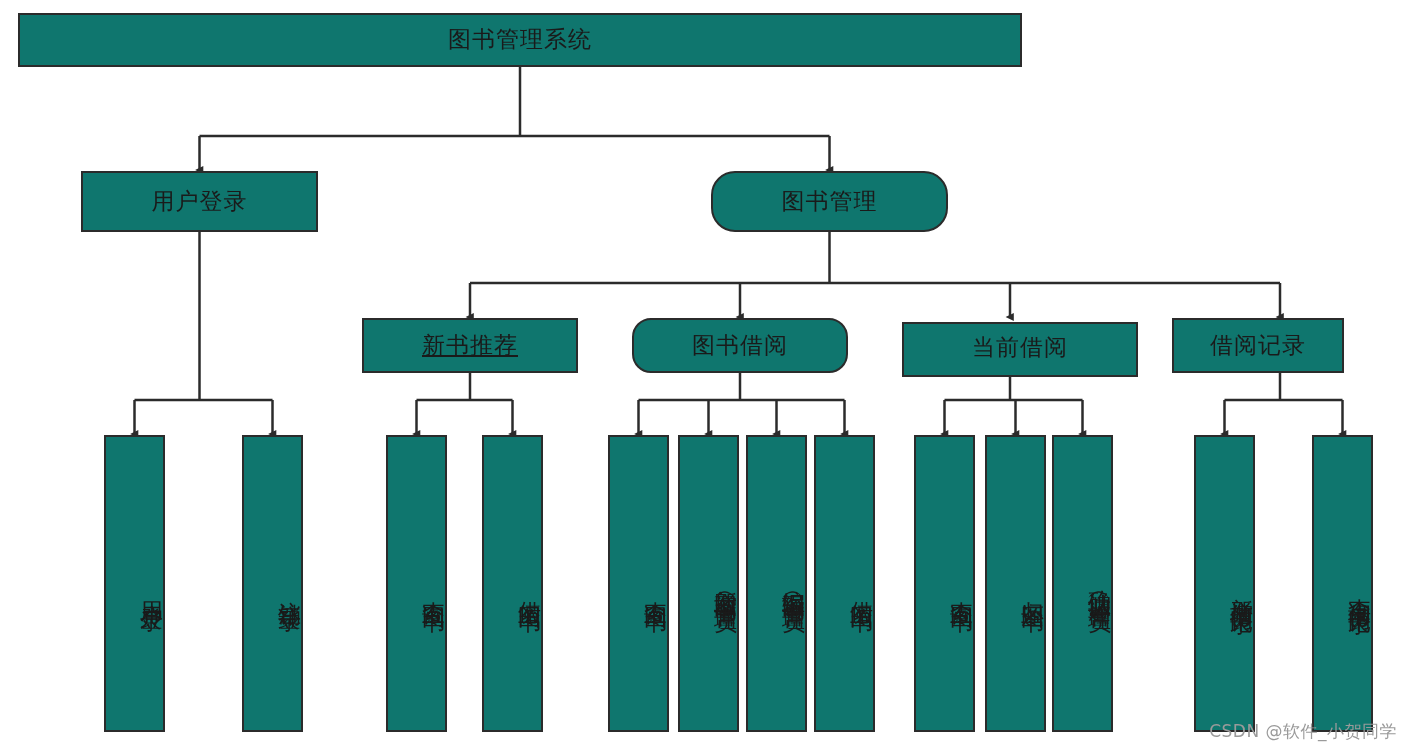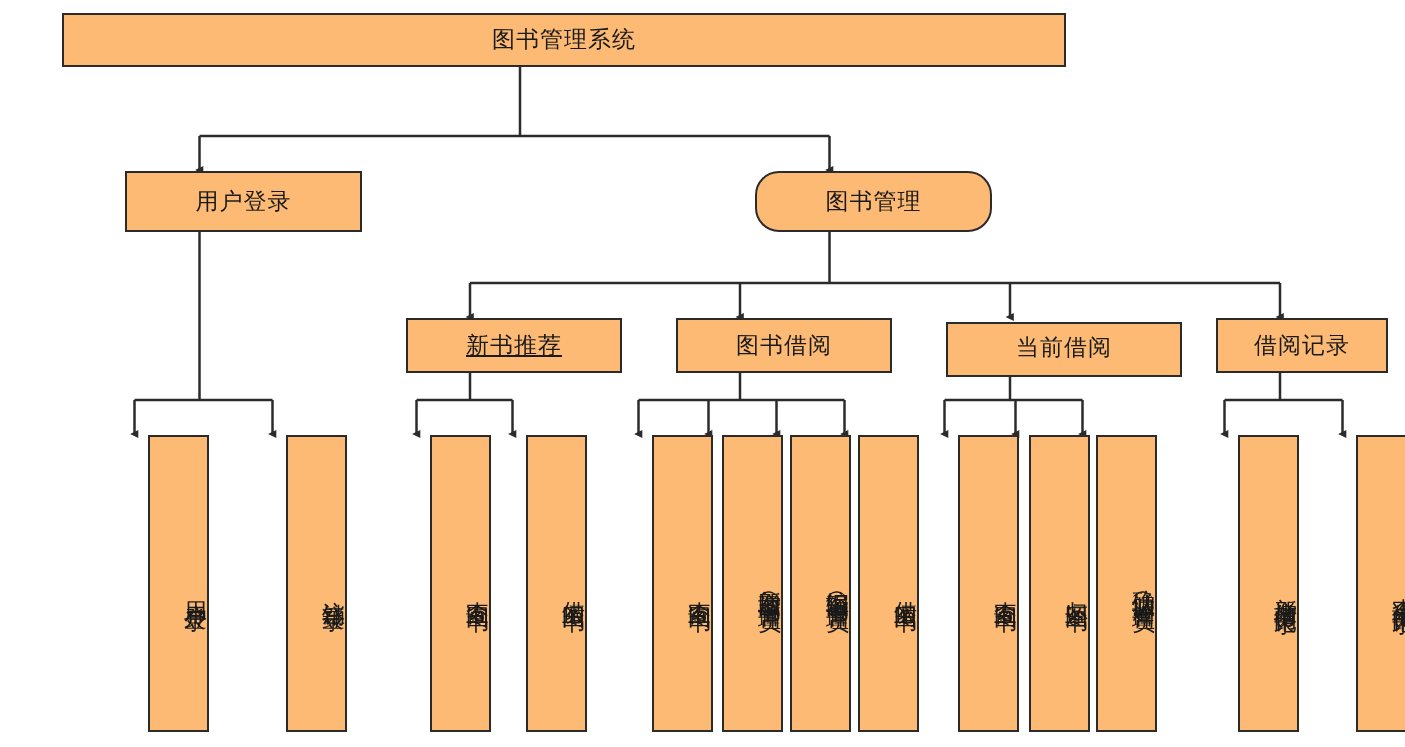--- a/index.html
+++ b/index.html
@@ -21,28 +21,27 @@
     position: absolute;
     left: 0;
     top: 0;
     width: 1405px;
     height: 747px;
   }
   .node {
     position: absolute;
     box-sizing: border-box;
     border: 2.5px solid #2b2b2b;
-    background: #fdba74;
+    background: #0f766e;
     color: #1a1a1a;
     display: flex;
     align-items: center;
     justify-content: center;
     text-align: left;
     z-index: 2;
-    margin-left: 44px;
   }
   .node.horiz {
     font-size: 23px;
     letter-spacing: 1px;
     line-height: 1.2;
   }
   .node.vert {
     writing-mode: vertical-rl;
     text-orientation: upright;
     font-size: 23px;
@@ -123,21 +122,21 @@
       </div>
       <div class="node horiz" style="left: 81px; top: 171px; width: 237px; height: 61px;">
         <span class="node-label">用户登录</span>
       </div>
       <div class="node horiz" style="left: 711px; top: 171px; width: 237px; height: 61px; border-radius: 24px;">
         <span class="node-label">图书管理</span>
       </div>
       <div class="node horiz" style="left: 362px; top: 318px; width: 216px; height: 55px; text-decoration: underline;">
         <span class="node-label">新书推荐</span>
       </div>
-      <div class="node horiz" style="left: 632px; top: 318px; width: 216px; height: 55px;">
+      <div class="node horiz" style="left: 632px; top: 318px; width: 216px; height: 55px; border-radius: 19px;">
         <span class="node-label">图书借阅</span>
       </div>
       <div class="node horiz" style="left: 902px; top: 322px; width: 236px; height: 55px; font-family: Liberation Mono, monospace;">
         <span class="node-label">当前借阅</span>
       </div>
       <div class="node horiz" style="left: 1172px; top: 318px; width: 172px; height: 55px;">
         <span class="node-label">借阅记录</span>
       </div>
       <div class="node vert" style="left: 104px; top: 435px; width: 61px; height: 297px;">
         <span class="node-label">用户登录</span>
@@ -173,13 +172,14 @@
         <span class="node-label">确认归还（管理员）</span>
       </div>
       <div class="node vert" style="left: 1194px; top: 435px; width: 61px; height: 297px;">
         <span class="node-label">新增借阅记录</span>
       </div>
       <div class="node vert" style="left: 1312px; top: 435px; width: 61px; height: 297px;">
         <span class="node-label">查询借阅记录</span>
       </div>
     </div>
 
+  <div id="watermark">CSDN @软件_小贺同学</div>
 </div>
 
 </body></html>

